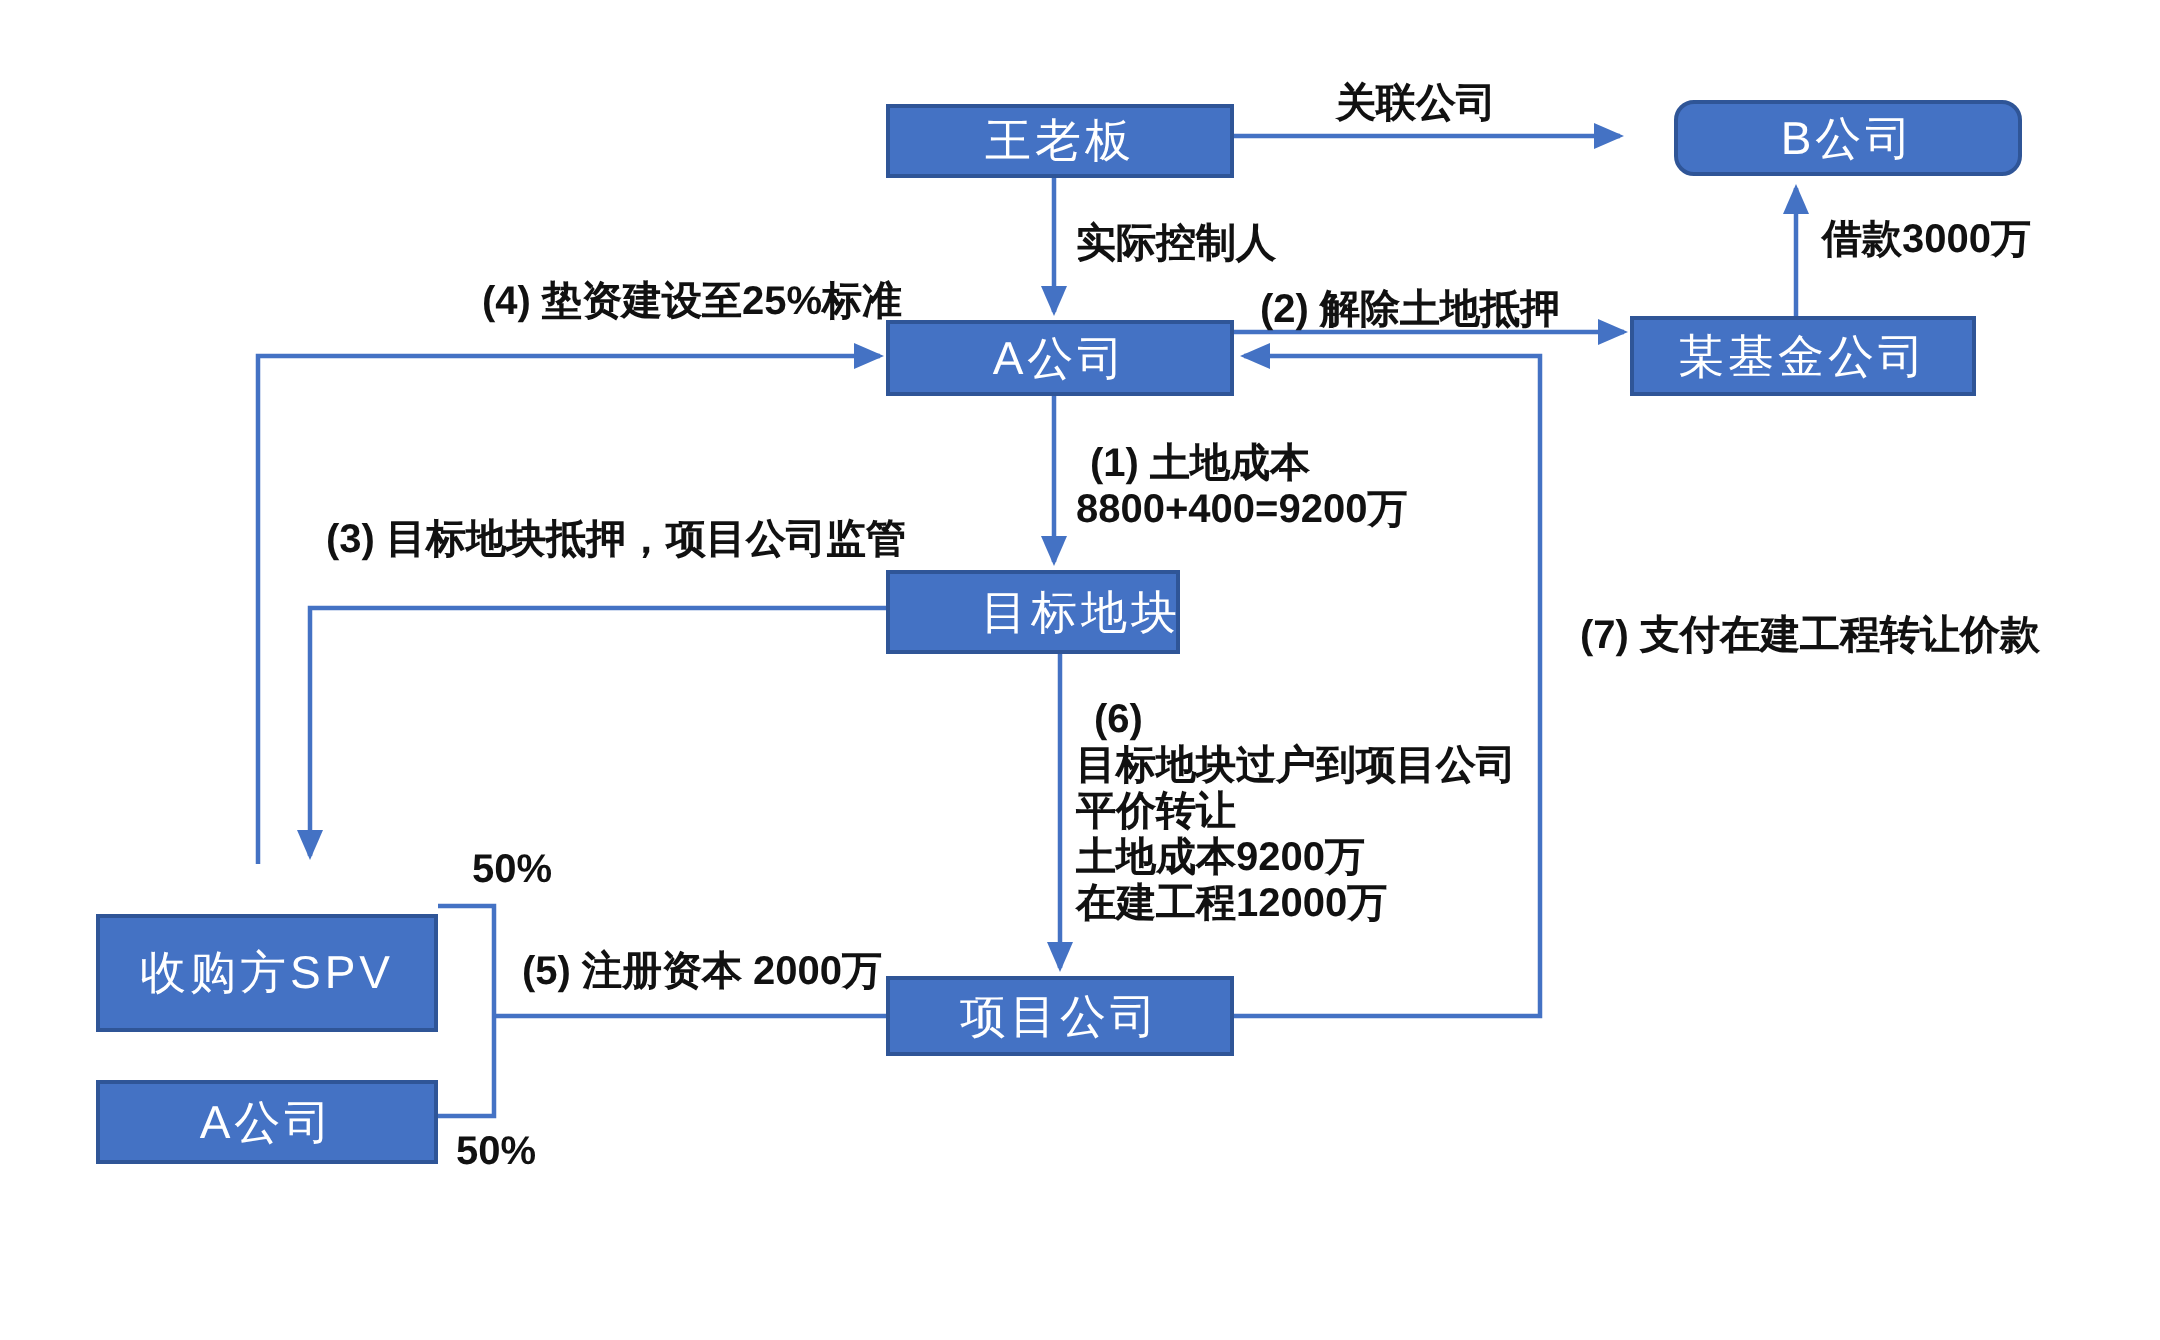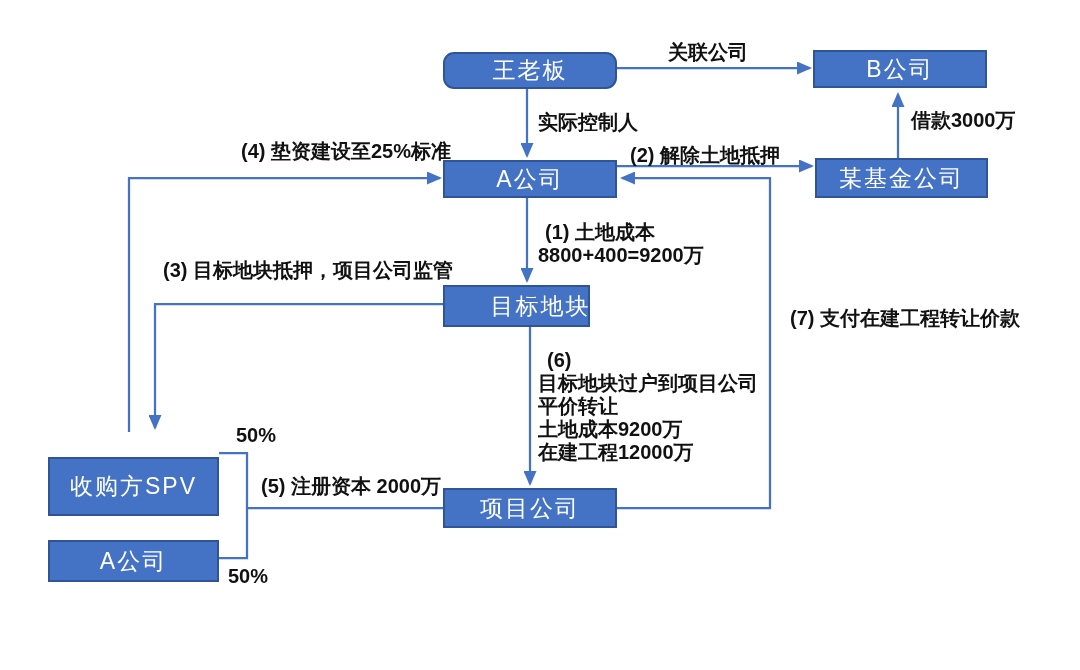--- a/index.html
+++ b/index.html
@@ -51,22 +51,22 @@
       <path d="M617,508 H770 V178 H622" marker-end="url(#arr)"></path>
       <path d="M527,198 V281" marker-end="url(#arr)"></path>
       <path d="M530,327 V484" marker-end="url(#arr)"></path>
       <path d="M129,432 V178 H440" marker-end="url(#arr)"></path>
       <path d="M443,304 H155 V428" marker-end="url(#arr)"></path>
       <path d="M219,453 H247 V558 H219"></path>
       <path d="M247,508 H443"></path>
     </g>
   </svg>
 
-  <div class="node" style="left:443px;top:52px;width:174px;height:37px;border-radius:11px;">王老板</div>
-  <div class="node" style="left:813px;top:50px;width:174px;height:38px;">B公司</div>
+  <div class="node" style="left:443px;top:52px;width:174px;height:37px;">王老板</div>
+  <div class="node" style="left:837px;top:50px;width:174px;height:38px;border-radius:10px;">B公司</div>
   <div class="node" style="left:443px;top:160px;width:174px;height:38px;">A公司</div>
   <div class="node" style="left:815px;top:158px;width:173px;height:40px;">某基金公司</div>
   <div class="node" style="left:443px;top:285px;width:147px;height:42px;padding-left:48px;">目标地块</div>
   <div class="node" style="left:48px;top:457px;width:171px;height:59px;">收购方SPV</div>
   <div class="node" style="left:48px;top:540px;width:171px;height:42px;">A公司</div>
   <div class="node" style="left:443px;top:488px;width:174px;height:40px;">项目公司</div>
 
   <div class="elabel" style="left:668px;top:41px;">关联公司</div>
   <div class="elabel" style="left:538px;top:111px;">实际控制人</div>
   <div class="elabel" style="left:911px;top:109px;">借款3000万</div>

